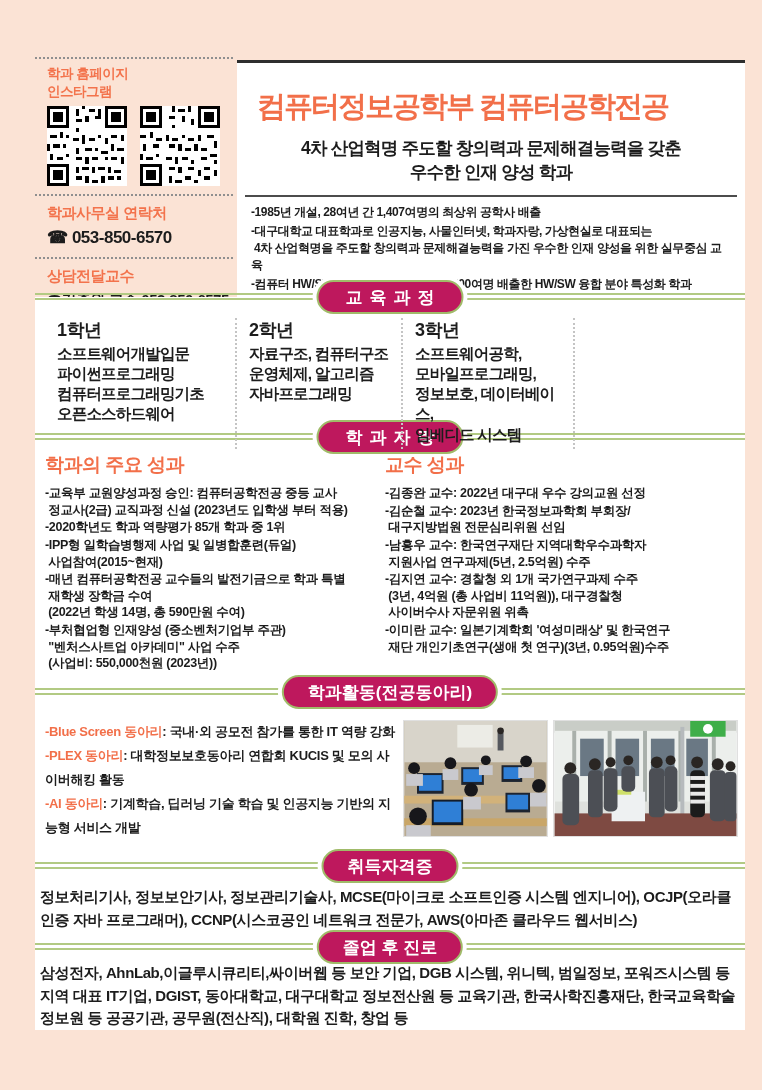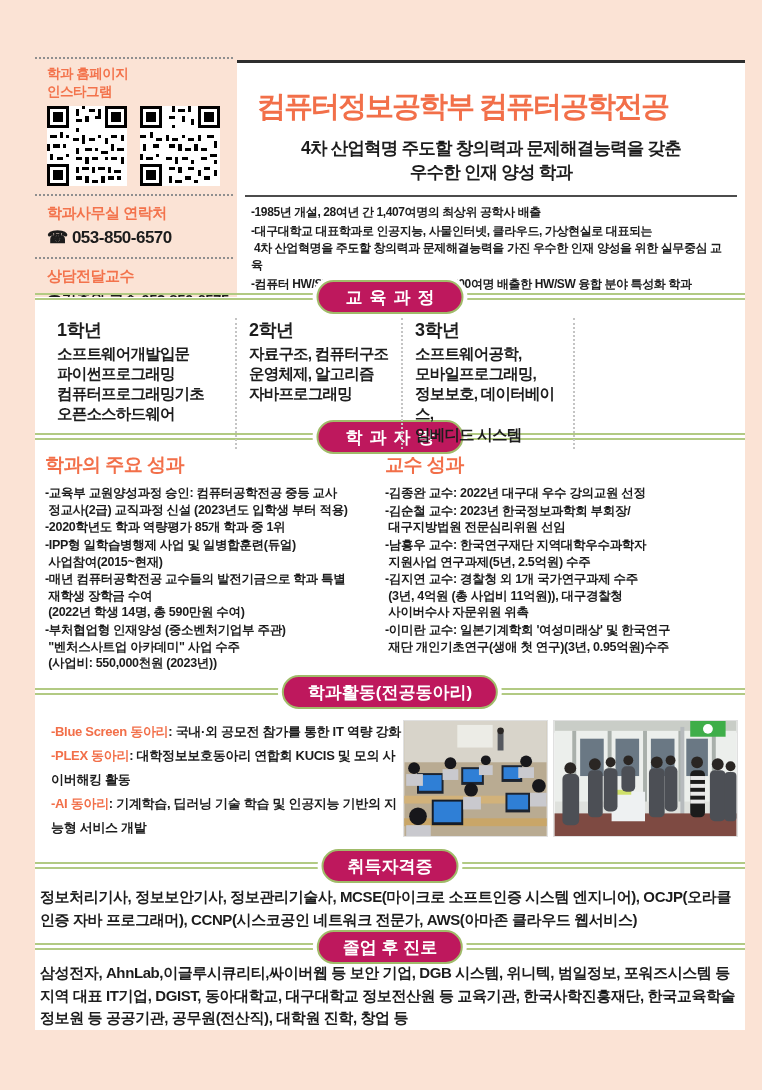--- a/index.html
+++ b/index.html
@@ -47,21 +47,21 @@
   .cur-col h3 { margin:0 0 2px; font-size:18px; font-weight:800; letter-spacing:-0.5px; }
   .cur-line { font-size:15.5px; font-weight:600; line-height:1.3; letter-spacing:-0.8px; }
 
   
   .pride-left  { position:absolute; left:45px;  top:452px; width:338px; }
   .pride-right { position:absolute; left:385px; top:452px; width:360px; }
   .pride-heading { color:#f26f49; font-size:19px; font-weight:800; margin:0 0 7px; letter-spacing:-0.5px; }
   .pride-item { font-size:12.5px; font-weight:600; line-height:1.33; margin:0 0 1px; letter-spacing:-0.3px; }
 
   
-  .clubs { position:absolute; left:51px; top:720px; width:352px; font-size:13px; font-weight:700; line-height:1.85; letter-spacing:-0.3px; }
+  .clubs { position:absolute; left:45px; top:720px; width:352px; font-size:13px; font-weight:700; line-height:1.85; letter-spacing:-0.3px; }
   .clubs p { margin:0; }
   .club-name { color:#f26f49; }
   .photos { position:absolute; left:403px; top:720px; display:flex; gap:5px; }
   .photos svg { display:block; border:1px solid #e0e0e0; box-sizing:border-box; }
 
   
   .certs  { position:absolute; left:40px; top:885px; width:704px; font-size:15px; font-weight:700; line-height:1.55; letter-spacing:-0.4px; }
   .career { position:absolute; left:40px; top:962px; width:704px; font-size:15px; font-weight:700; line-height:1.5; letter-spacing:-0.4px; }
 </style>
 </head>
@@ -124,21 +124,21 @@
     <div class="sb-counsel">☎김지연 교수 053-850-6571</div>
   </aside>
 
   <header class="card">
     <h1>컴퓨터정보공학부 컴퓨터공학전공</h1>
     <h2 class="pre">4차 산업혁명 주도할 창의력과 문제해결능력을 갖춘
 우수한 인재 양성 학과</h2>
     <div class="hr"></div>
     <div class="bullets">
       <p class="pre">-1985년 개설, 28여년 간 1,407여명의 최상위 공학사 배출</p>
-      <p class="pre">-대구대학교 대표학과로 인공지능, 사물인터넷, 클라우드, 가상현실로 대표되는
+      <p class="pre">-대구대학교 대표학과로 인공지능, 사물인터넷, 학과자랑, 가상현실로 대표되는
  4차 산업혁명을 주도할 창의력과 문제해결능력을 가진 우수한 인재 양성을 위한 실무중심 교육</p>
       <p class="pre">-컴퓨터 HW/SW 융합 관점의 전문가 연 500여명 배출한 HW/SW 융합 분야 특성화 학과</p>
     </div>
   </header>
 
   <div class="panel"></div>
 
   <div class="badge-row br-1">
     <div class="lines"></div>
     <div class="badge spread">교육과정</div>

